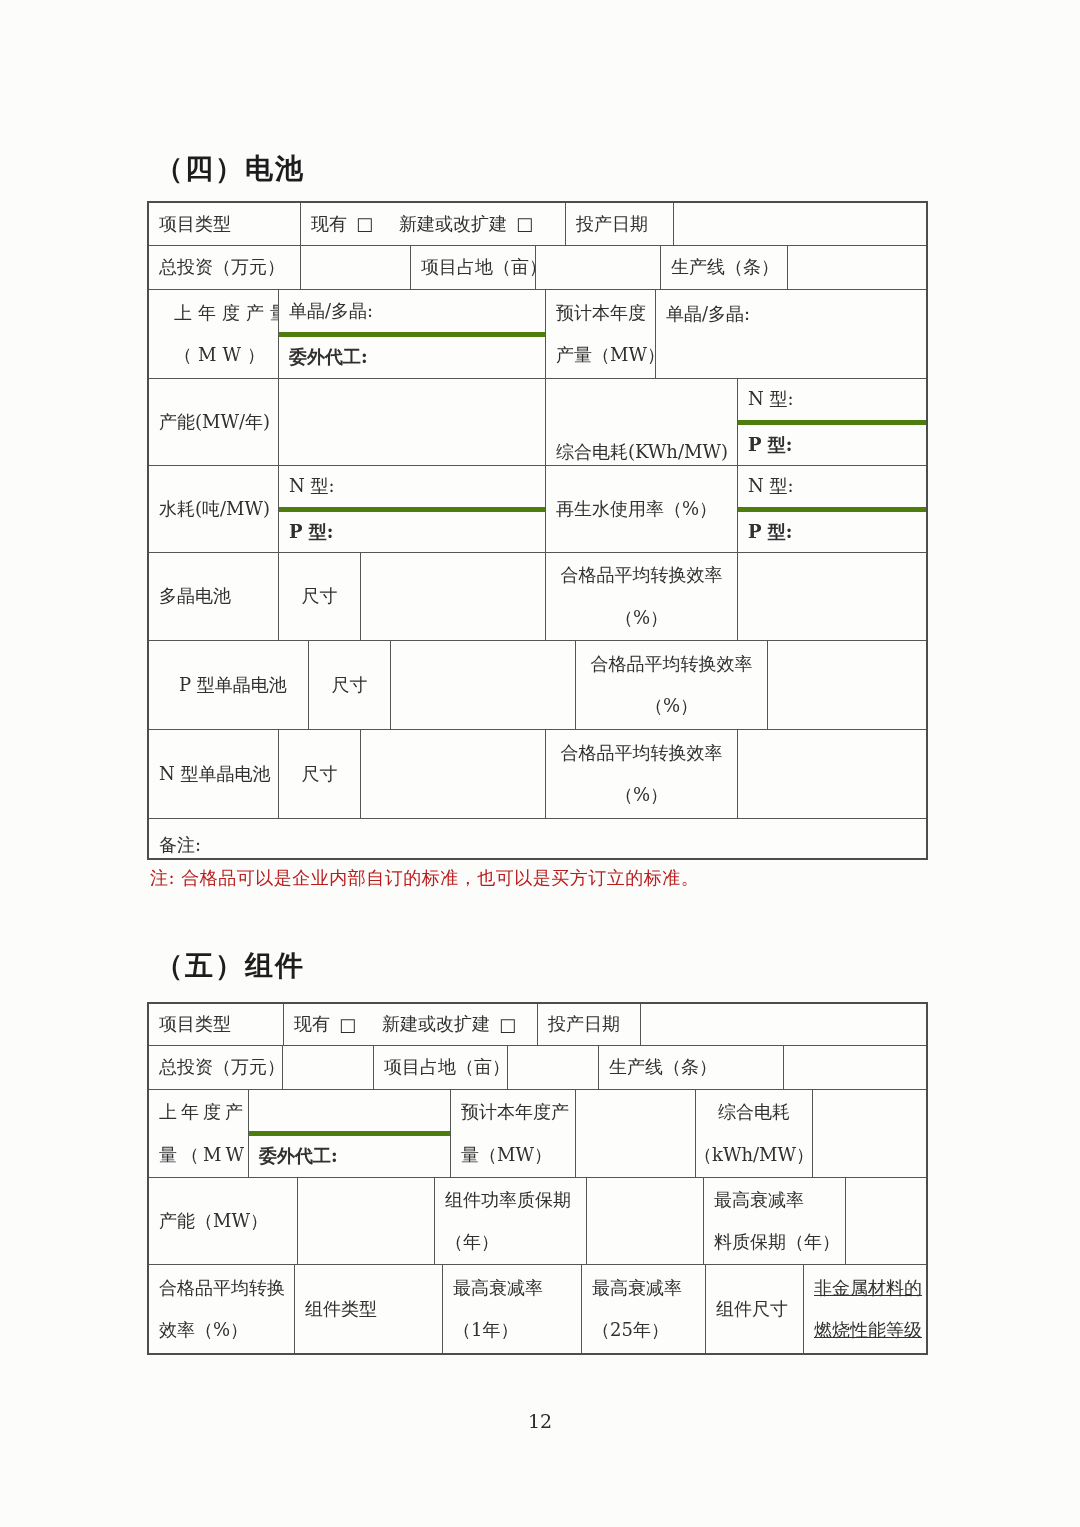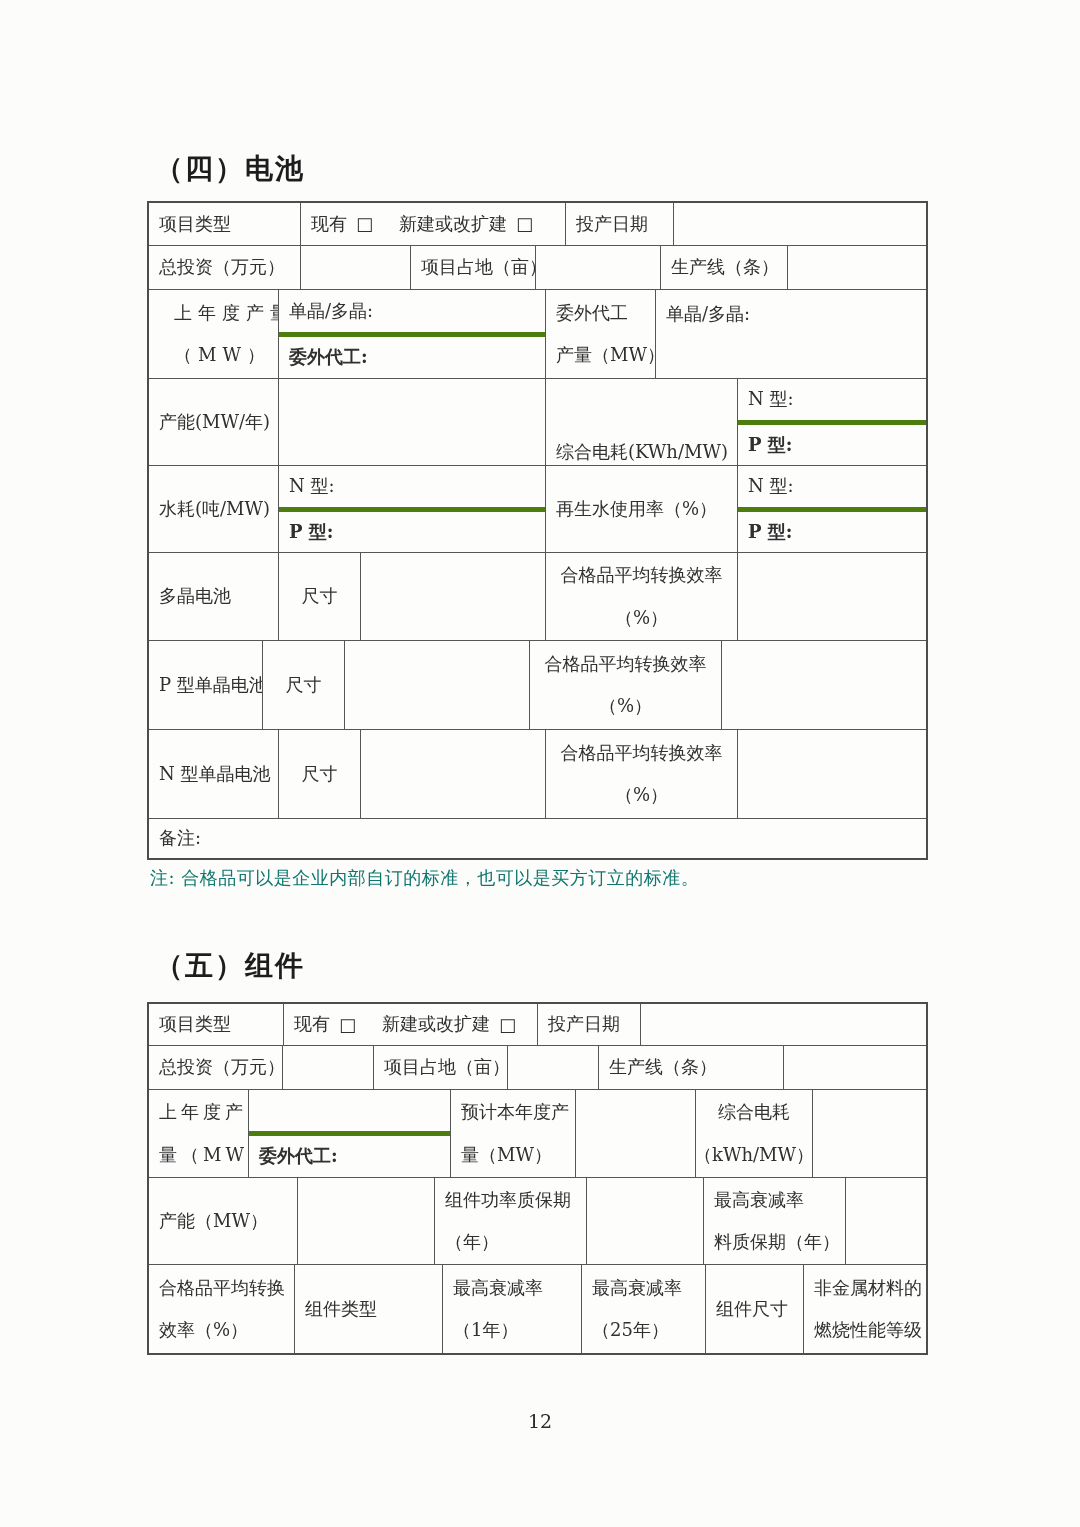--- a/index.html
+++ b/index.html
@@ -51,21 +51,21 @@
   .lines span { display: block; line-height: 2.35; }
   .lsp1 { letter-spacing: 6px; margin-left: 15px; }
   .lsp2 { letter-spacing: 4px; }
   .chk-group { display: flex; align-items: center; gap: 9px; }
   .chk-gap { width: 26px; }
   .checkbox { font-size: 18px; line-height: 1; }
   .note-line {
     position: absolute;
     left: 150px;
     font-size: 18px;
-    color: #0f766e;
+    color: #b91c1c;
     letter-spacing: 0.5px;
   }
   .page-number {
     position: absolute;
     left: 0; width: 100%;
     text-align: center;
     font-size: 19px;
     color: #2b2b2b;
   }
 </style>
@@ -124,21 +124,21 @@
       <div class="c split" style="width:267px;">
         <div class="half">
             <span>单晶/多晶:</span>
           </div>
         <div class="half">
             <span>委外代工:</span>
           </div>
       </div>
       <div class="c" style="width:110px;">
         <span class="lines">
-            <span>委外代工</span>
+            <span>预计本年度</span>
             <span>产量（MW）</span>
           </span>
       </div>
       <div class="c topalign" style="width:270px;">
           <span>单晶/多晶:</span>
         </div>
     </div>
 
     <div class="trow" style="height:87px;">
       <div class="c" style="width:130px;">
@@ -194,21 +194,21 @@
       <div class="c center" style="width:192px;">
         <span class="lines">
             <span>合格品平均转换效率</span>
             <span>（%）</span>
           </span>
       </div>
       <div class="c" style="width:188px;"></div>
     </div>
 
     <div class="trow" style="height:89px;">
-      <div class="c" style="width:114px;">
+      <div class="c" style="width:140px;margin-left:20px;">
           <span>P 型单晶电池</span>
         </div>
       <div class="c center" style="width:82px;">
           <span>尺寸</span>
         </div>
       <div class="c" style="width:185px;"></div>
       <div class="c center" style="width:192px;">
         <span class="lines">
             <span>合格品平均转换效率</span>
             <span>（%）</span>
@@ -228,21 +228,21 @@
       <div class="c center" style="width:192px;">
         <span class="lines">
             <span>合格品平均转换效率</span>
             <span>（%）</span>
           </span>
       </div>
       <div class="c" style="width:188px;"></div>
     </div>
 
     <div class="trow" style="height:39px;">
-      <div class="c" style="width:777px;">
+      <div class="c" style="width:777px;align-items:flex-end;">
           <span>备注:</span>
         </div>
     </div>
   </div>
 
   <div class="note-line" style="top:866px;">注: 合格品可以是企业内部自订的标准，也可以是买方订立的标准。</div>
 
   <div class="sec-title" style="top:947px;">（五）组件</div>
 
   <div class="tbl" style="top:1002px;">
@@ -351,21 +351,21 @@
       </div>
       <div class="c" style="width:124px;">
         <span class="lines">
             <span>最高衰减率</span>
             <span>（25年）</span>
           </span>
       </div>
       <div class="c" style="width:98px;">
           <span>组件尺寸</span>
         </div>
-      <div class="c" style="width:122px;">
+      <div class="c" style="width:122px;text-decoration:underline;">
         <span class="lines">
             <span>非金属材料的</span>
             <span>燃烧性能等级</span>
           </span>
       </div>
     </div>
   </div>
 
   <div class="page-number" style="top:1410px;">12</div>
 

